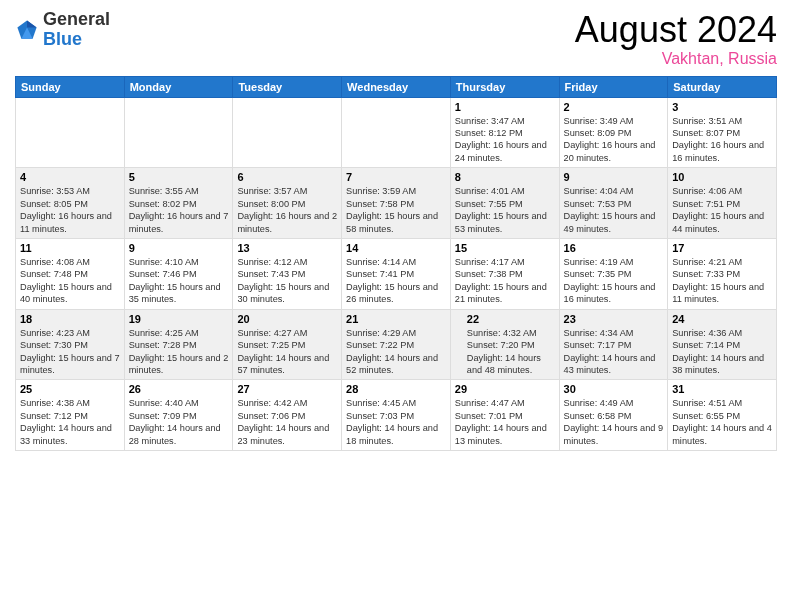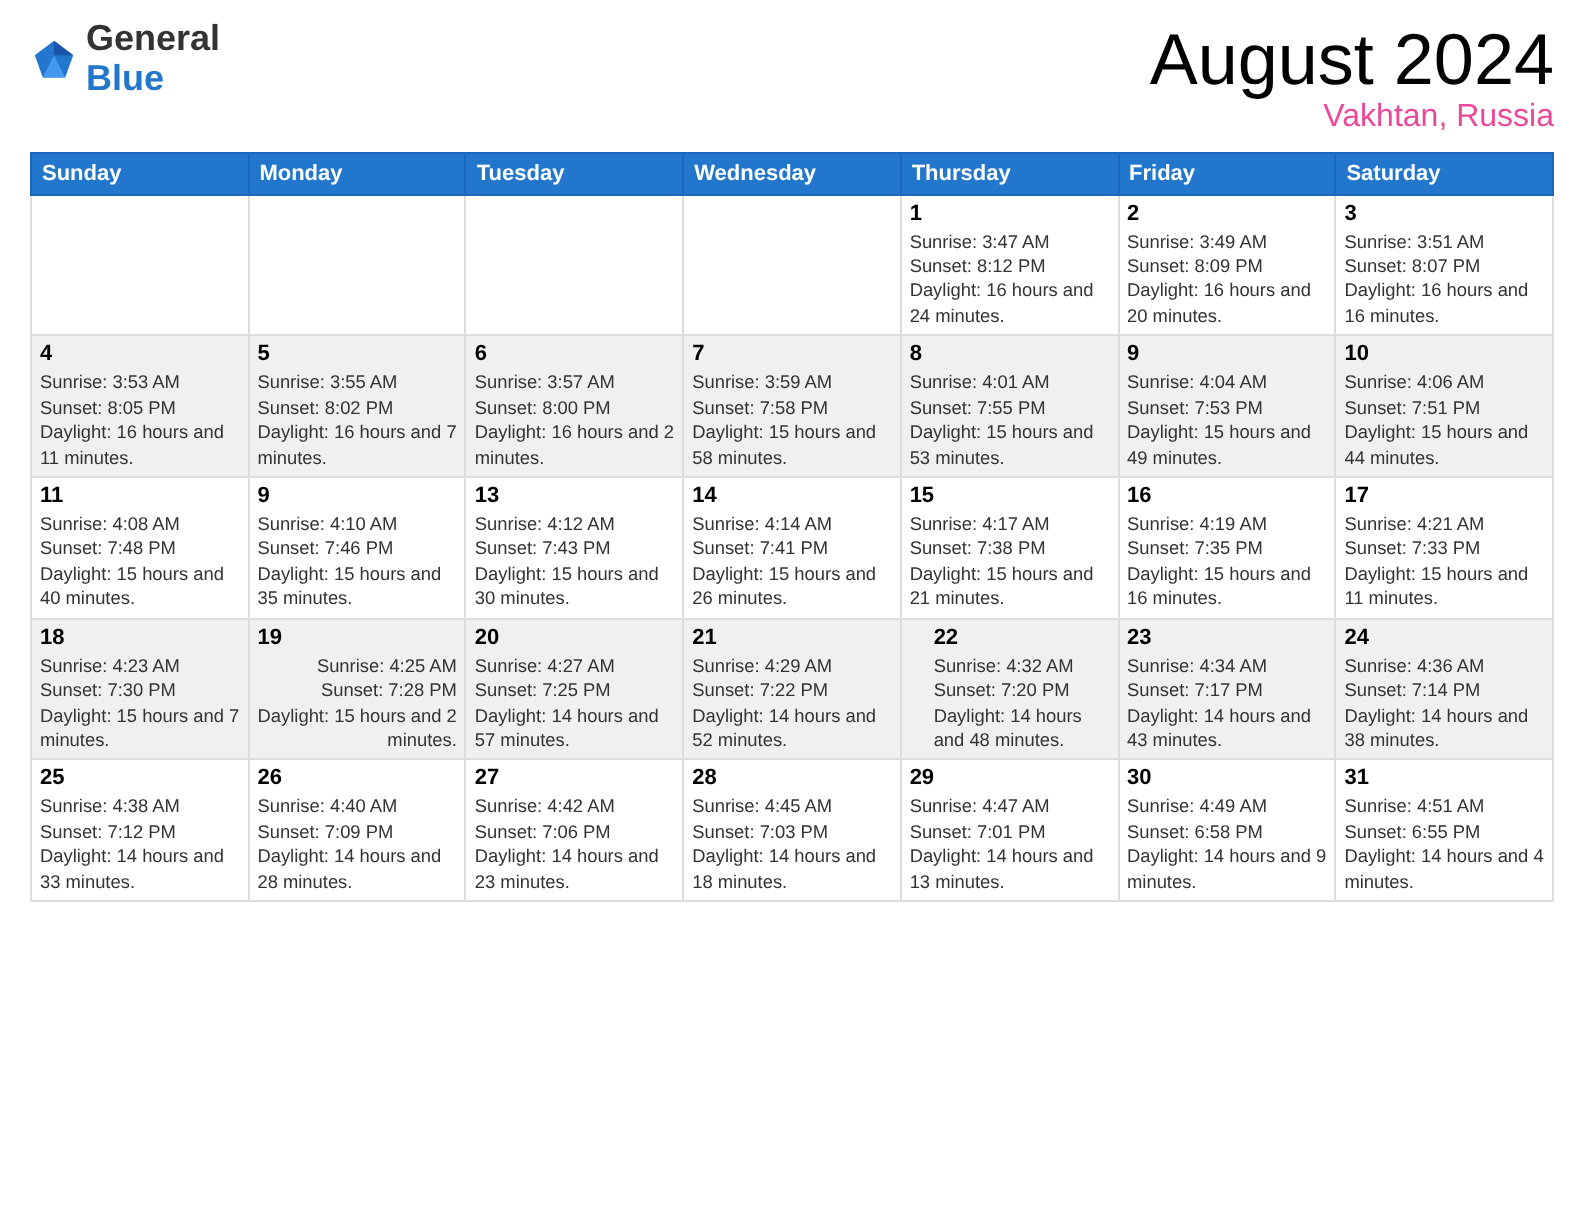--- a/index.html
+++ b/index.html
@@ -244,21 +244,21 @@
         </tr>
         <tr>
           <td style="background: rgb(240, 240, 240);">
             <span class="day-num">18</span>
             <div class="day-info" style="white-space: pre-line;">Sunrise: 4:23 AM
 Sunset: 7:30 PM
 Daylight: 15 hours and 7 minutes.</div>
           </td>
           <td style="background: rgb(240, 240, 240);">
             <span class="day-num">19</span>
-            <div class="day-info" style="white-space: pre-line; text-align: right;">Sunrise: 4:25 AM
+            <div class="day-info" style="white-space: pre-line;">Sunrise: 4:25 AM
 Sunset: 7:28 PM
 Daylight: 15 hours and 2 minutes.</div>
           </td>
           <td style="background: rgb(240, 240, 240);">
             <span class="day-num">20</span>
             <div class="day-info" style="white-space: pre-line;">Sunrise: 4:27 AM
 Sunset: 7:25 PM
 Daylight: 14 hours and 57 minutes.</div>
           </td>
           <td style="background: rgb(240, 240, 240);">

